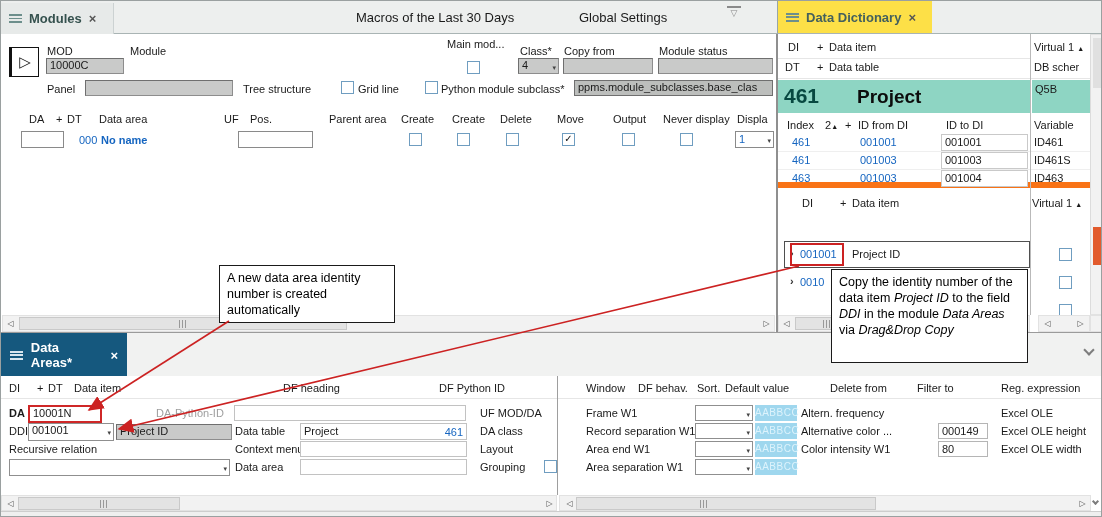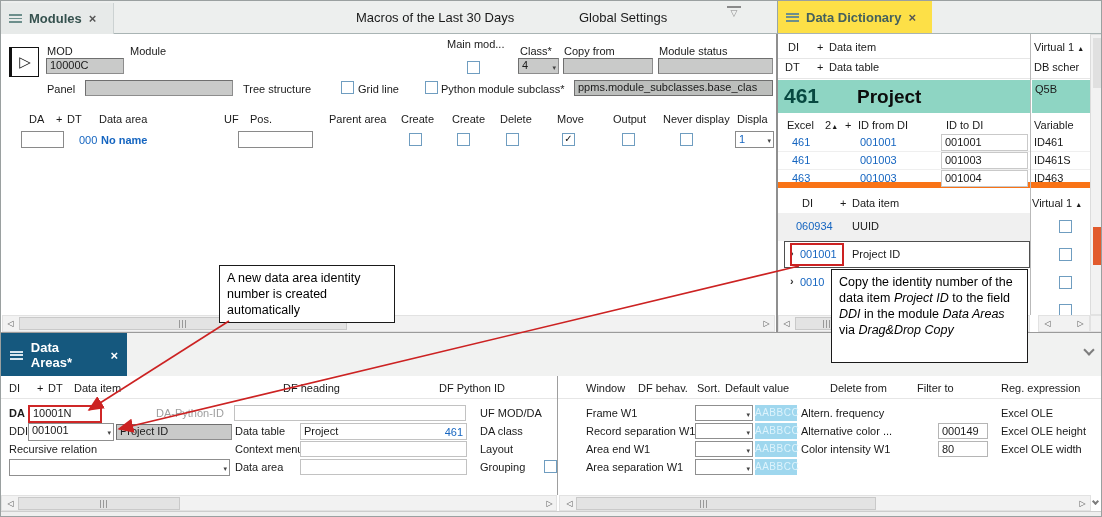--- a/index.html
+++ b/index.html
@@ -145,21 +145,21 @@
     <div class="hline" style="left:0;top:44px;width:312px"></div>
 
     <div class="s mint" style="left:0;top:46px;width:252px;height:33px">
       <span class="al b" style="left:6px;top:4px;font-size:21px;color:#074840">461</span>
       <span class="al b" style="left:79px;top:6px;font-size:19px;color:#0c0c0c">Project</span>
     </div>
     <div class="s mint" style="left:254px;top:46px;width:58px;height:33px">
       <span class="al" style="left:3px;top:3px">Q5B</span>
     </div>
 
-    <span class="al" style="left:9px;top:85px">Excel</span>
+    <span class="al" style="left:9px;top:85px">Index</span>
     <span class="al" style="left:47px;top:85px"><span>2</span><span style="font-size:7px">▲</span></span>
     <span class="al" style="left:67px;top:85px">+</span>
     <span class="al" style="left:80px;top:85px">ID from DI</span>
     <span class="al" style="left:168px;top:85px">ID to DI</span>
     <span class="al" style="left:256px;top:85px">Variable</span>
 
     <div class="s" style="left:0;top:100px;width:312px;height:18px;border-bottom:1px solid #efefef">
       <span class="al blue" style="left:14px;top:2px">461</span>
       <span class="al blue" style="left:82px;top:2px">001001</span>
       <div class="wfld" style="left:163px;top:0;width:87px;height:17px;border-color:#c9c9c9">001001</div>
@@ -176,26 +176,20 @@
       <span class="al blue" style="left:82px;top:2px">001003</span>
       <div class="wfld" style="left:163px;top:0;width:87px;height:17px;border-color:#c9c9c9">001004</div>
       <span class="al" style="left:256px;top:2px">ID463</span>
     </div>
 
     <span class="al" style="left:24px;top:163px">DI</span>
     <span class="al" style="left:62px;top:163px">+</span>
     <span class="al" style="left:74px;top:163px">Data item</span>
     <span class="al" style="left:254px;top:163px"><span>Virtual 1</span> <span style="font-size:7px">▲</span></span>
 
-    <div class="s" style="left:0;top:179px;width:312px;height:28px">
-      <div class="s" style="left:0;top:0;width:252px;height:28px;background:#f0f0f0"></div>
-      <span class="al blue" style="left:18px;top:7px">060934</span>
-      <span class="al" style="left:74px;top:7px">UUID</span>
-      <div class="cb cbb" style="left:281px;top:7px"></div>
-    </div>
     <div class="s" style="left:0;top:207px;width:312px;height:28px">
       <div class="s" style="left:6px;top:0;width:246px;height:27px;border:1px solid #4f4f4f"></div>
       <span class="al b" style="left:12px;top:6px;color:#333">›</span>
       <span class="al blue" style="left:22px;top:7px">001001</span>
       <span class="al" style="left:74px;top:7px">Project ID</span>
       <div class="cb cbb" style="left:281px;top:7px"></div>
     </div>
     <div class="s" style="left:0;top:235px;width:312px;height:28px">
       <span class="al b" style="left:12px;top:6px;color:#333">›</span>
       <span class="al blue" style="left:22px;top:7px">0010</span>

